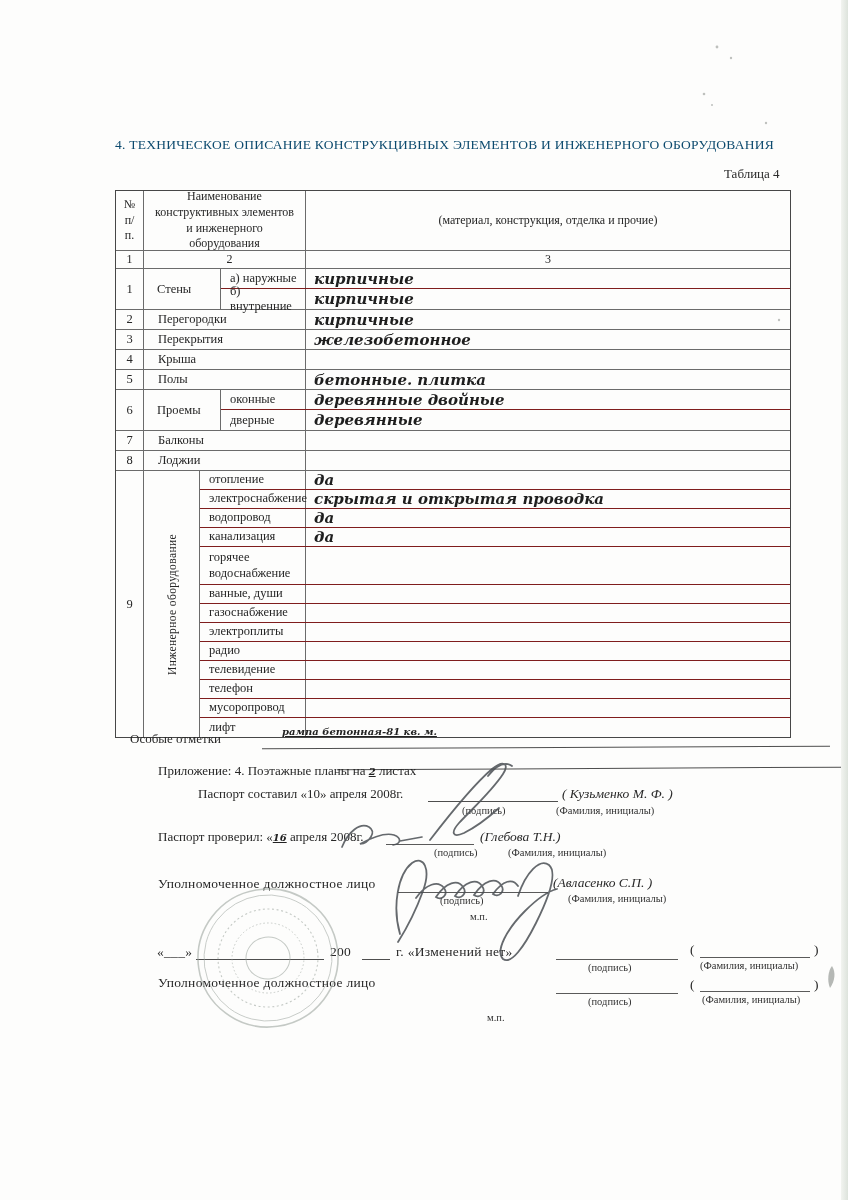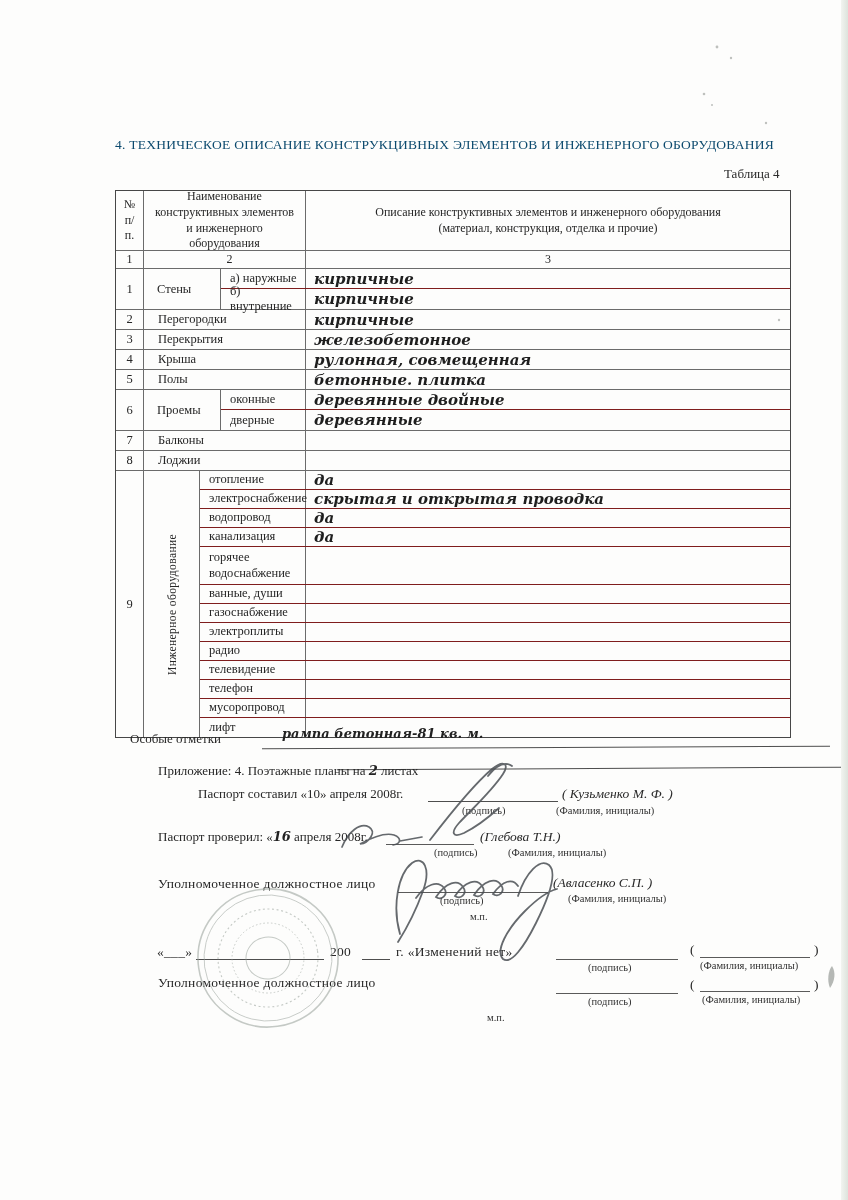--- a/index.html
+++ b/index.html
@@ -43,40 +43,39 @@
   .hand { font-family:"DejaVu Serif",serif; font-style:italic; font-weight:bold;
     font-size:15px; color:#1e1e1e; }
 
   
   .abs { position:absolute; white-space:nowrap; }
   .ft  { font-size:13px; color:#272727; }
   .ft2 { font-size:13.5px; letter-spacing:.3px; color:#272727; }
   .small { font-size:10.5px; color:#333; }
   .iname { font-style:italic; font-size:13.5px; color:#2a2a2a; }
   .hand-sm { font-family:"DejaVu Serif",serif; font-style:italic; font-weight:bold;
-    font-size:13px; color:#222; }
+    font-size:10px; color:#222;text-decoration:underline; }
   .uline { position:absolute; height:0; border-bottom:1px solid #4e4e4e; }
   .dotline { border-bottom:1px solid #5a5a5a; }
   .overlay { position:absolute; left:0; top:0; pointer-events:none; }
 </style>
 </head>
 <body>
 
 <div class="page">
 
   <div class="title">4. ТЕХНИЧЕСКОЕ ОПИСАНИЕ КОНСТРУКЦИВНЫХ ЭЛЕМЕНТОВ И ИНЖЕНЕРНОГО ОБОРУДОВАНИЯ</div>
   <div class="tcap">Таблица 4</div>
 
   <div class="tbl">
 
     <div class="trow h60">
       <div class="cell c-num hdr">№ п/п.</div>
       <div class="cell c-label hdr">Наименование конструктивных элементов и инженерного оборудования</div>
       <div class="cell c-desc hdr hdr-stack">
-        <span>Описание конструктивных элементов и инженерного оборудования</span>
         <span>(материал, конструкция, отделка и прочие)</span>
       </div>
     </div>
 
     <div class="trow h18">
       <div class="cell c-num numcell">1</div>
       <div class="cell c-label numcell">2</div>
       <div class="cell c-desc numcell">3</div>
     </div>
 
@@ -101,21 +100,20 @@
       <div class="cell c-desc hand">кирпичные</div>
     </div>
     <div class="trow r20">
       <div class="cell c-num">3</div>
       <div class="cell c-label">Перекрытия</div>
       <div class="cell c-desc hand">железобетонное</div>
     </div>
     <div class="trow r20">
       <div class="cell c-num">4</div>
       <div class="cell c-label">Крыша</div>
-      <div class="cell c-desc hand">рулонная, совмещенная</div>
     </div>
     <div class="trow r20">
       <div class="cell c-num">5</div>
       <div class="cell c-label">Полы</div>
       <div class="cell c-desc hand">бетонные. плитка</div>
     </div>
 
     <div class="trow">
       <div class="cell c-num">6</div>
       <div class="cell c-group">Проемы</div>

